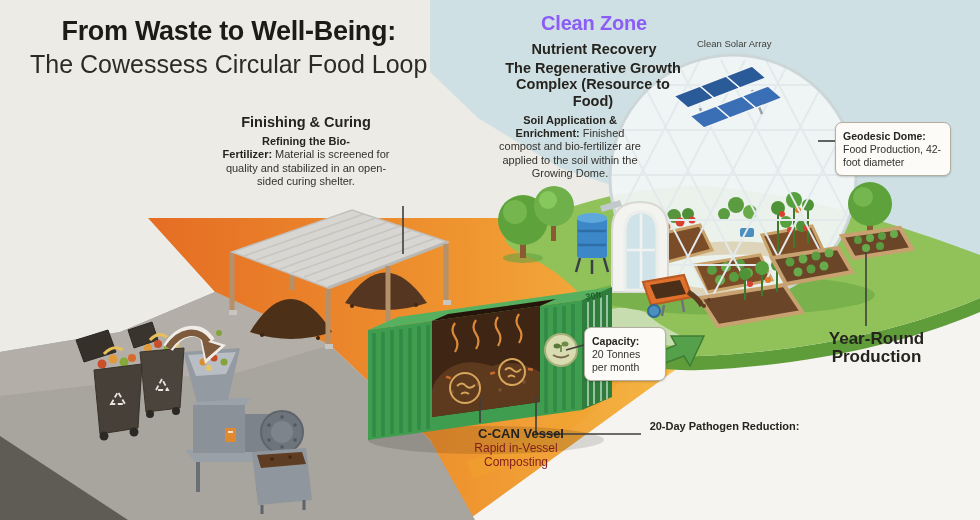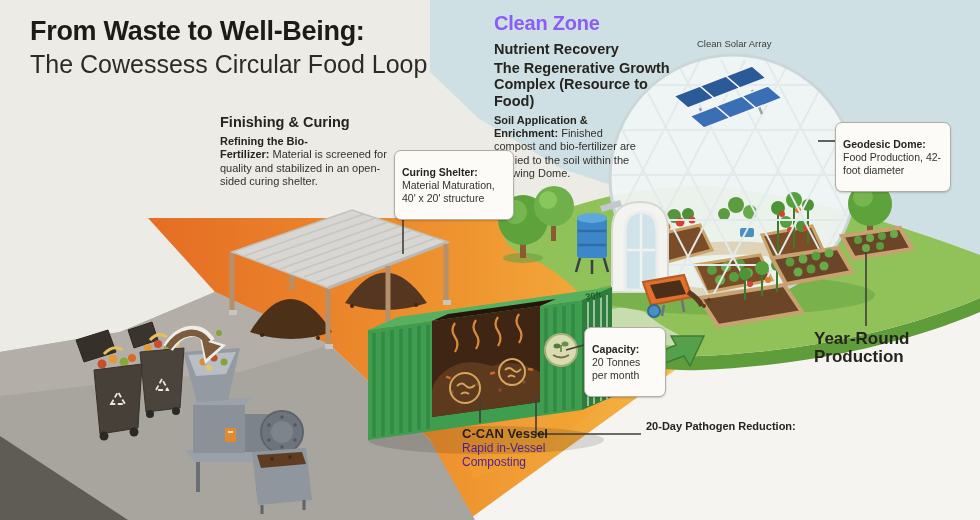--- a/index.html
+++ b/index.html
@@ -1,36 +1,36 @@
 <!DOCTYPE html>
 <html><head>
 <meta charset="utf-8">
 <style>
   html,body{margin:0;padding:0;background:#d8d6d2;}
   .stage{position:relative;width:980px;height:520px;overflow:hidden;background:#ecebe6;
          font-family:"Liberation Sans",sans-serif;}
   .scene{position:absolute;left:0;top:0;}
-  .tb{position:absolute;}
+  .tb{position:absolute;text-align:center;}
   .h-zone{font-size:20px;font-weight:800;margin:0 0 6px;letter-spacing:-.2px}
   .dirty .h-zone{color:#87806f}
   .engine .h-zone{color:#dd7334}
   .clean .h-zone{color:#8b5cf6}
   .h-sub{font-size:14.5px;font-weight:800;color:#26241f;margin:0 0 5px;line-height:1.12}
   .h-mid{font-size:17px;font-weight:800;color:#26241f;margin:0 0 4px;line-height:1.05}
   .body{font-size:11px;color:#34322d;line-height:1.2;margin:0}
   .lead{font-weight:800;color:#26241f;margin-right:3px}
   .title1{font-size:27px;font-weight:800;color:#1d1b18;margin:0;letter-spacing:-.3px}
   .title2{font-size:25px;font-weight:400;color:#2d2b28;margin:3px 0 0}
   .callout{position:absolute;background:#fcfbf8;border:1.5px solid #b3aea4;border-radius:7px;
-           padding:15px 7px;font-size:10.5px;line-height:1.22;color:#34322d;
+           padding:7px 7px;font-size:10.5px;line-height:1.22;color:#34322d;
            box-shadow:0 1px 2px rgba(0,0,0,.18)}
   .callout .ct{font-weight:800;color:#26241f}
   .solar-label{font-size:9.5px;color:#3e3d3a}
   .ccan-l1{font-size:13px;font-weight:800;color:#24221e;margin:0}
-  .ccan-l2{font-size:12px;color:#4c1d95;margin:1px 0 5px;line-height:1.15}
+  .ccan-l2{font-size:12px;color:#7f1d1d;margin:1px 0 5px;line-height:1.15}
   .nowrap{white-space:nowrap}
 </style>
 </head>
 <body>
 
 <div class="stage">
 
 <svg class="scene" width="980" height="520" viewBox="0 0 980 520">
   <defs>
     <linearGradient id="orangeGrad" x1="0" y1="0" x2="1" y2="0">
@@ -395,24 +395,20 @@
   <div class="tb clean" style="left:494px;top:12px;width:200px">
     <p class="h-zone">Clean Zone</p>
     <p class="h-sub" style="margin-bottom:3px">Nutrient Recovery</p>
     <p class="h-sub" style="width:198px">The Regenerative Growth Complex (Resource to Food)</p>
     <p class="body" style="width:152px"><span class="lead">Soil Application &amp; Enrichment:</span><span>Finished compost and bio-fertilizer are applied to the soil within the Growing Dome.</span></p>
   </div>
 
   <div class="tb solar-label" style="left:697px;top:38px">Clean Solar Array</div>
 
 
-  <div class="callout" style="left:394px;top:150px;width:104px">
-    <div class="ct">Curing Shelter:</div>
-    <div>Material Maturation, 40' x 20' structure</div>
-  </div>
 
   <div class="callout" style="left:835px;top:122px;width:100px">
     <div class="ct">Geodesic Dome:</div>
     <div>Food Production, 42-foot diameter</div>
   </div>
 
   <div class="callout" style="left:584px;top:327px;width:66px">
     <div class="ct">Capacity:</div>
     <div>20 Tonnes per month</div>
   </div>

